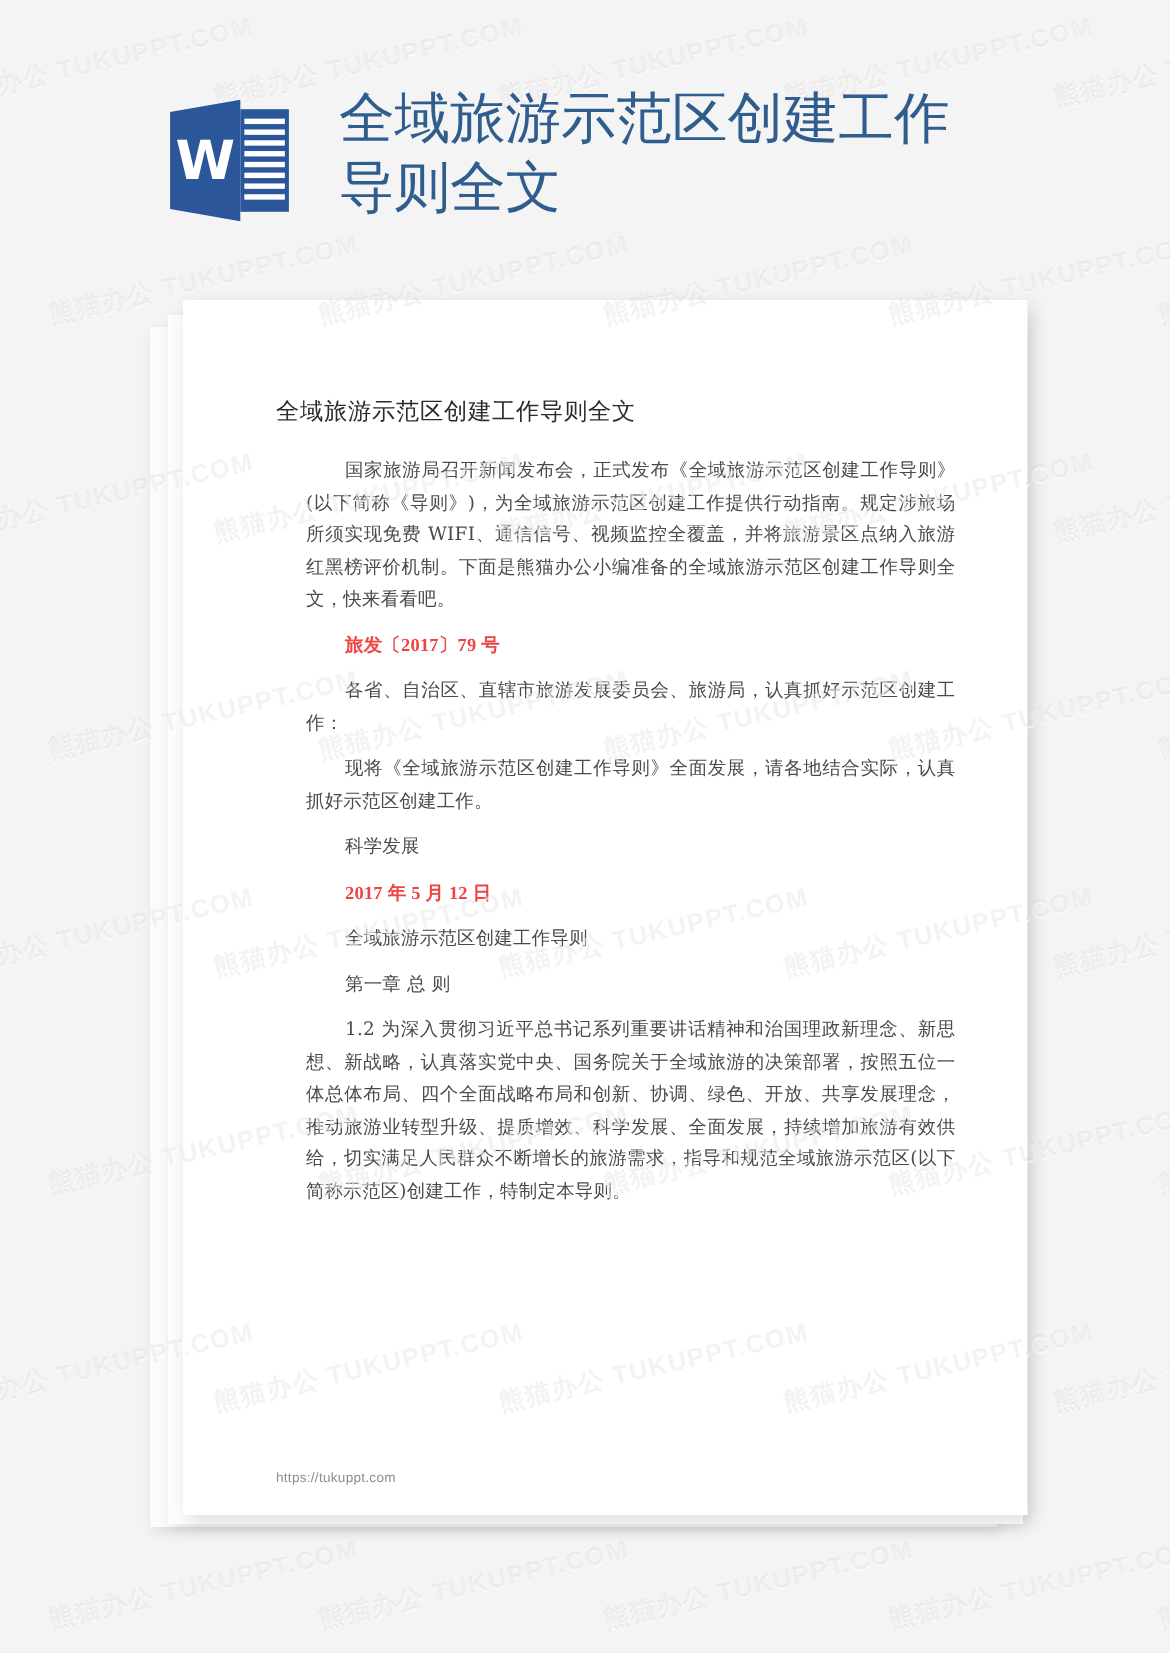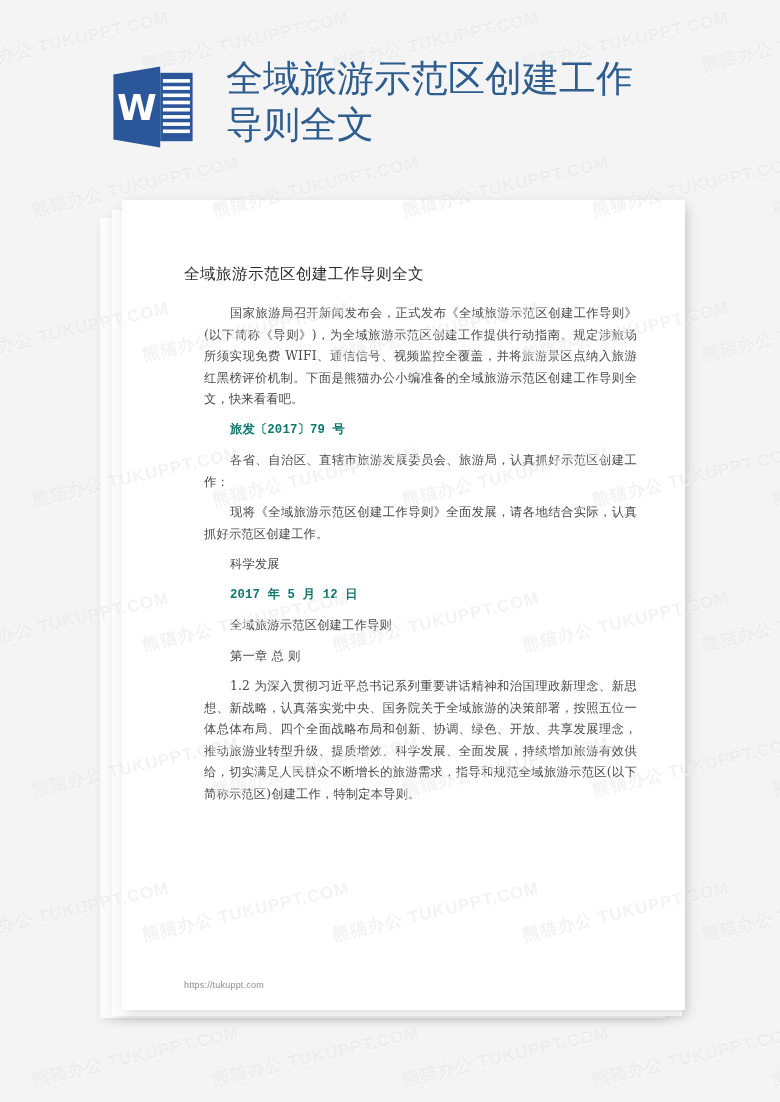--- a/index.html
+++ b/index.html
@@ -127,23 +127,23 @@
     color: #4a4a4a;
     margin: 0 0 9px 0;
     text-align: justify;
     letter-spacing: 0.15px;
   }
   .doc-para.indent {
     text-indent: 26px;
     margin-left: 20px;
   }
   .doc-para.bolded {
-    font-family: Liberation Mono, monospace;
+    font-family: Liberation Serif, serif;
     font-weight: bold;
-    color: #0f766e;
+    color: #ef4444;
     font-size: 12.3px;
   }
   #doc-footer-url {
     position: absolute;
     left: 62px;
     bottom: 20px;
     font-family: "Liberation Sans", sans-serif;
     font-size: 9px;
     color: #8d8d8d;
     letter-spacing: 0.2px;

